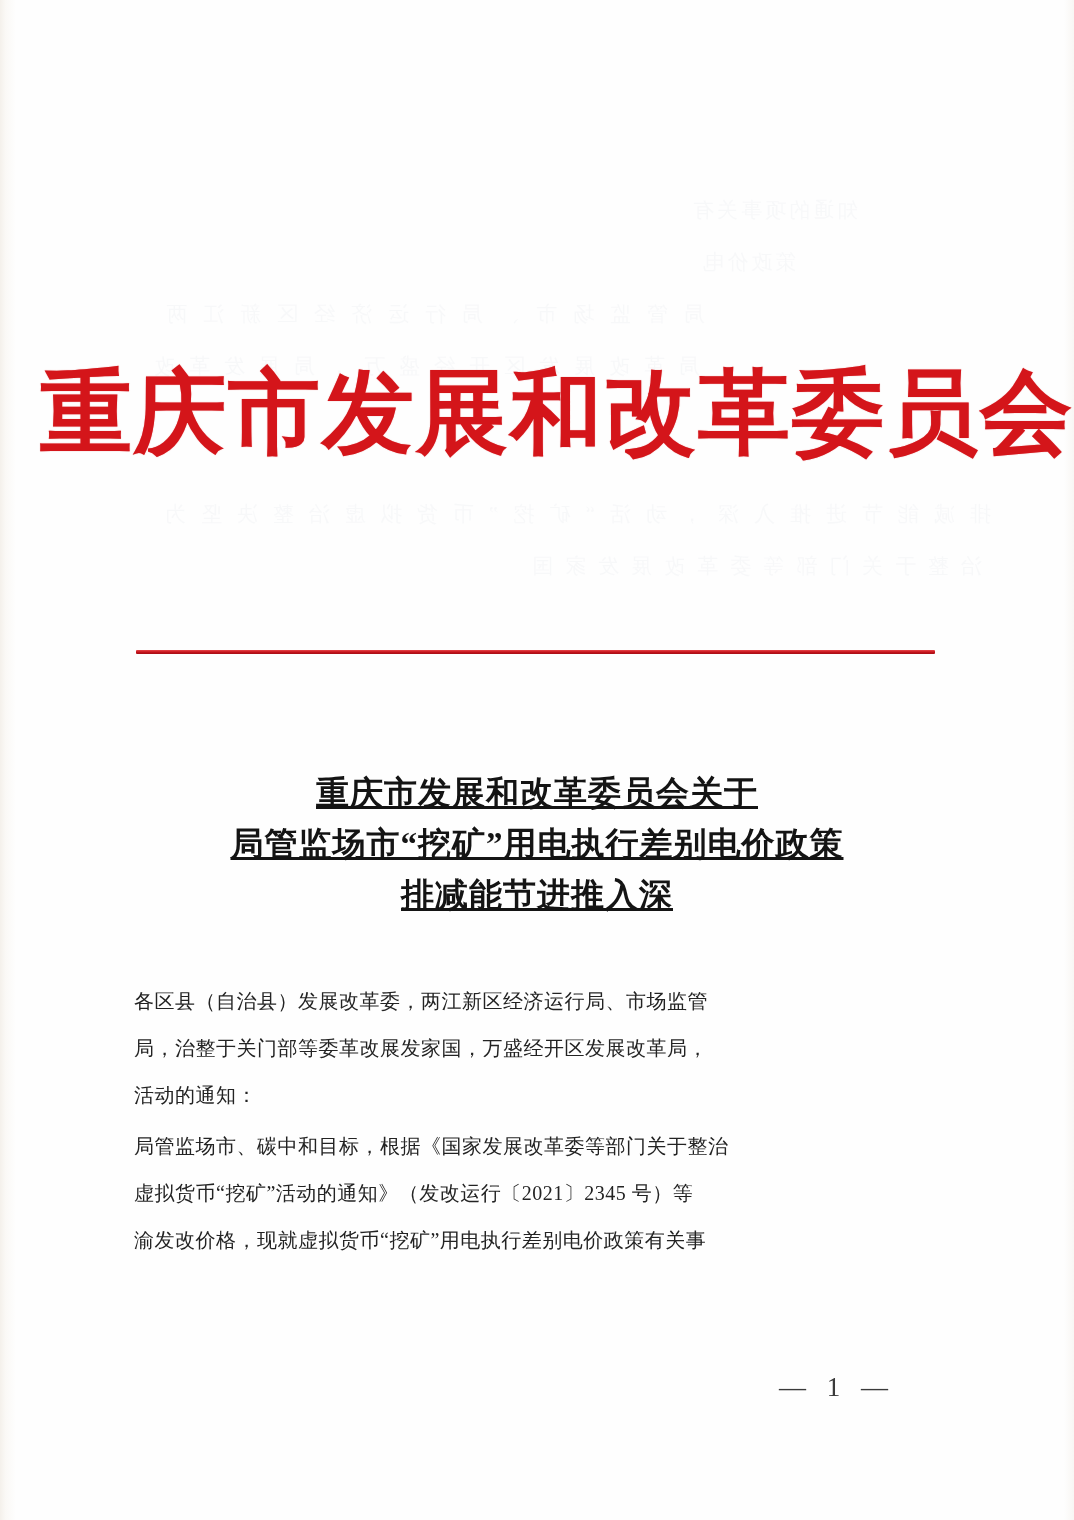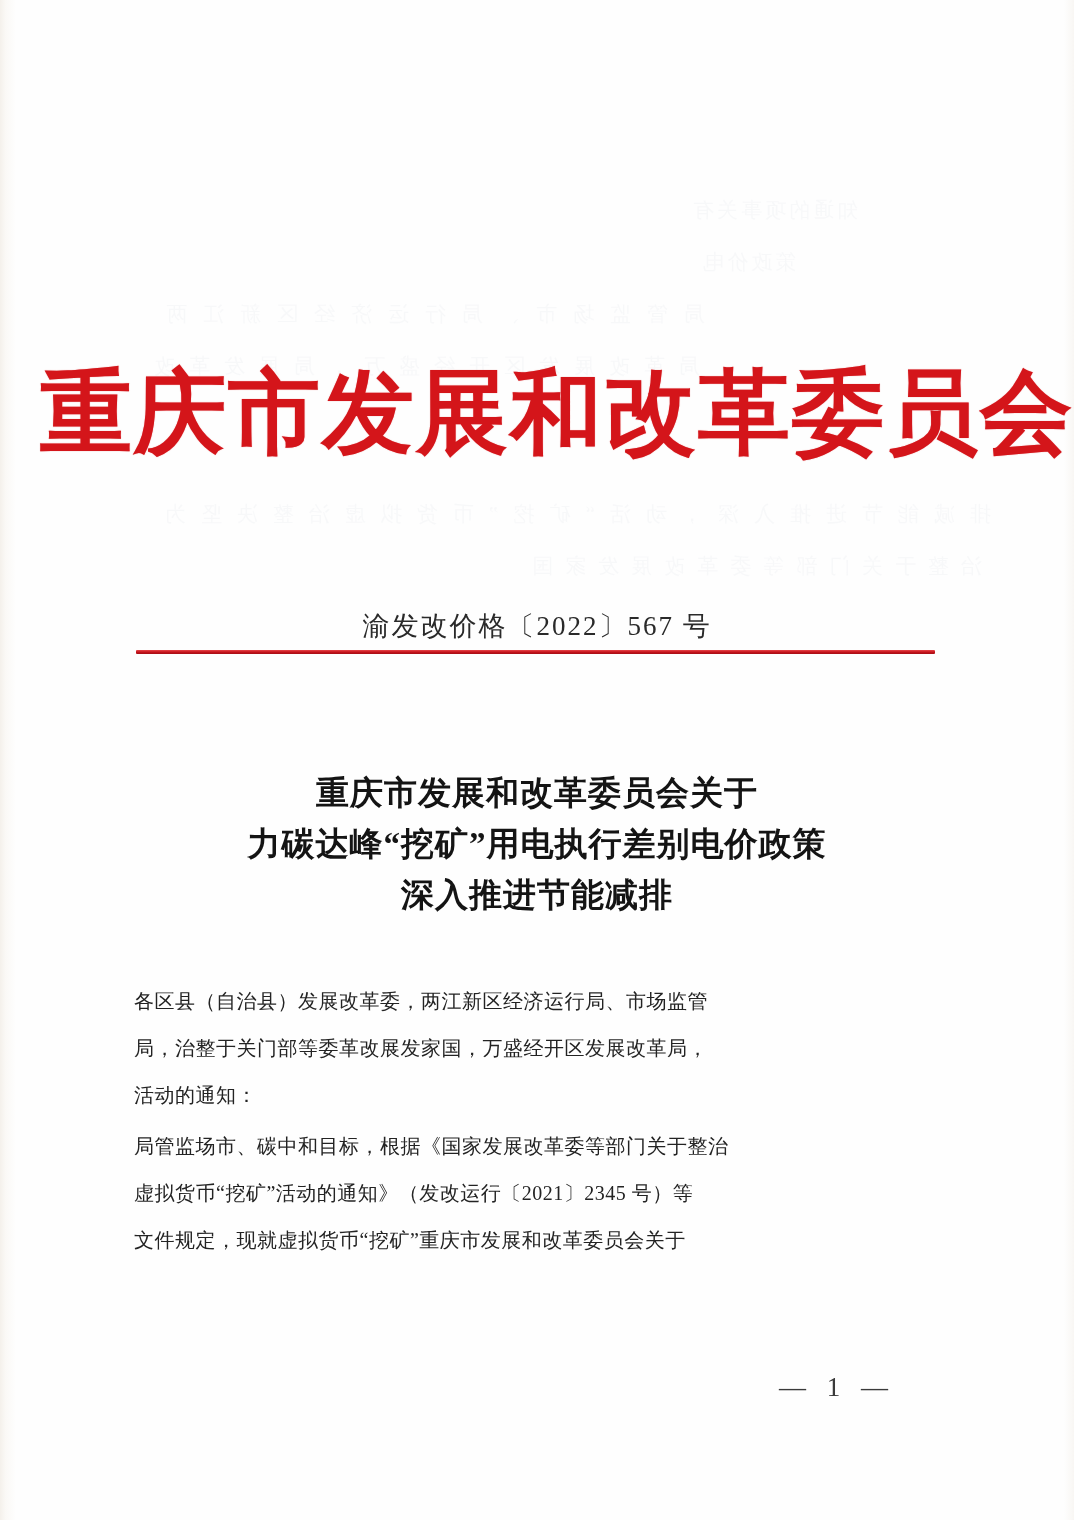--- a/index.html
+++ b/index.html
@@ -106,20 +106,21 @@
     top: 768px;
     left: 0;
     width: 100%;
     text-align: center;
     font-family: "Liberation Serif", "DejaVu Serif", serif;
     font-weight: bold;
     font-size: 33px;
     line-height: 51px;
     letter-spacing: 1px;
     color: #141414;
+    text-decoration: underline;
   }
   .doc-title .tline { display: block; white-space: nowrap; }
 
   
   .body-block {
     position: absolute;
     top: 978px;
     left: 134px;
     width: 804px;
     font-size: 20px;
@@ -158,35 +159,34 @@
 
   <div class="showthrough st1">知通的项事关有</div>
   <div class="showthrough st2">策政价电</div>
   <div class="showthrough st3">局管监场市、局行运济经区新江两</div>
   <div class="showthrough st4">局革改展发区开经盛万，局展发革改</div>
   <div class="showthrough st5">排减能节进推入深，动活“矿挖”币货拟虚治整决坚为</div>
   <div class="showthrough st6">治整于关门部等委革改展发家国</div>
 
   <div class="masthead">重庆市发展和改革委员会</div>
 
-  <div class="doc-number">渝发改价格〔2022〕567 号</div>
 
   <div class="red-rule"></div>
 
   <div class="doc-title">
     <span class="tline">重庆市发展和改革委员会关于</span>
-    <span class="tline">力碳达峰“挖矿”用电执行差别电价政策</span>
-    <span class="tline">深入推进节能减排</span>
+    <span class="tline">局管监场市“挖矿”用电执行差别电价政策</span>
+    <span class="tline">排减能节进推入深</span>
   </div>
 
   <div class="body-block">
     <p>各区县（自治县）发展改革委，两江新区经济运行局、市场监管</p>
     <p>局，治整于关门部等委革改展发家国，万盛经开区发展改革局，</p>
     <p>活动的通知：</p>
     <div class="para-gap"></div>
     <p>局管监场市、碳中和目标，根据《国家发展改革委等部门关于整治</p>
     <p>虚拟货币“挖矿”活动的通知》（发改运行〔2021〕2345 号）等</p>
-    <p>文件规定，现就虚拟货币“挖矿”重庆市发展和改革委员会关于</p>
+    <p>渝发改价格，现就虚拟货币“挖矿”用电执行差别电价政策有关事</p>
   </div>
 
   <div class="page-number">— 1 —</div>
 
 </div>
 
 </body></html>

